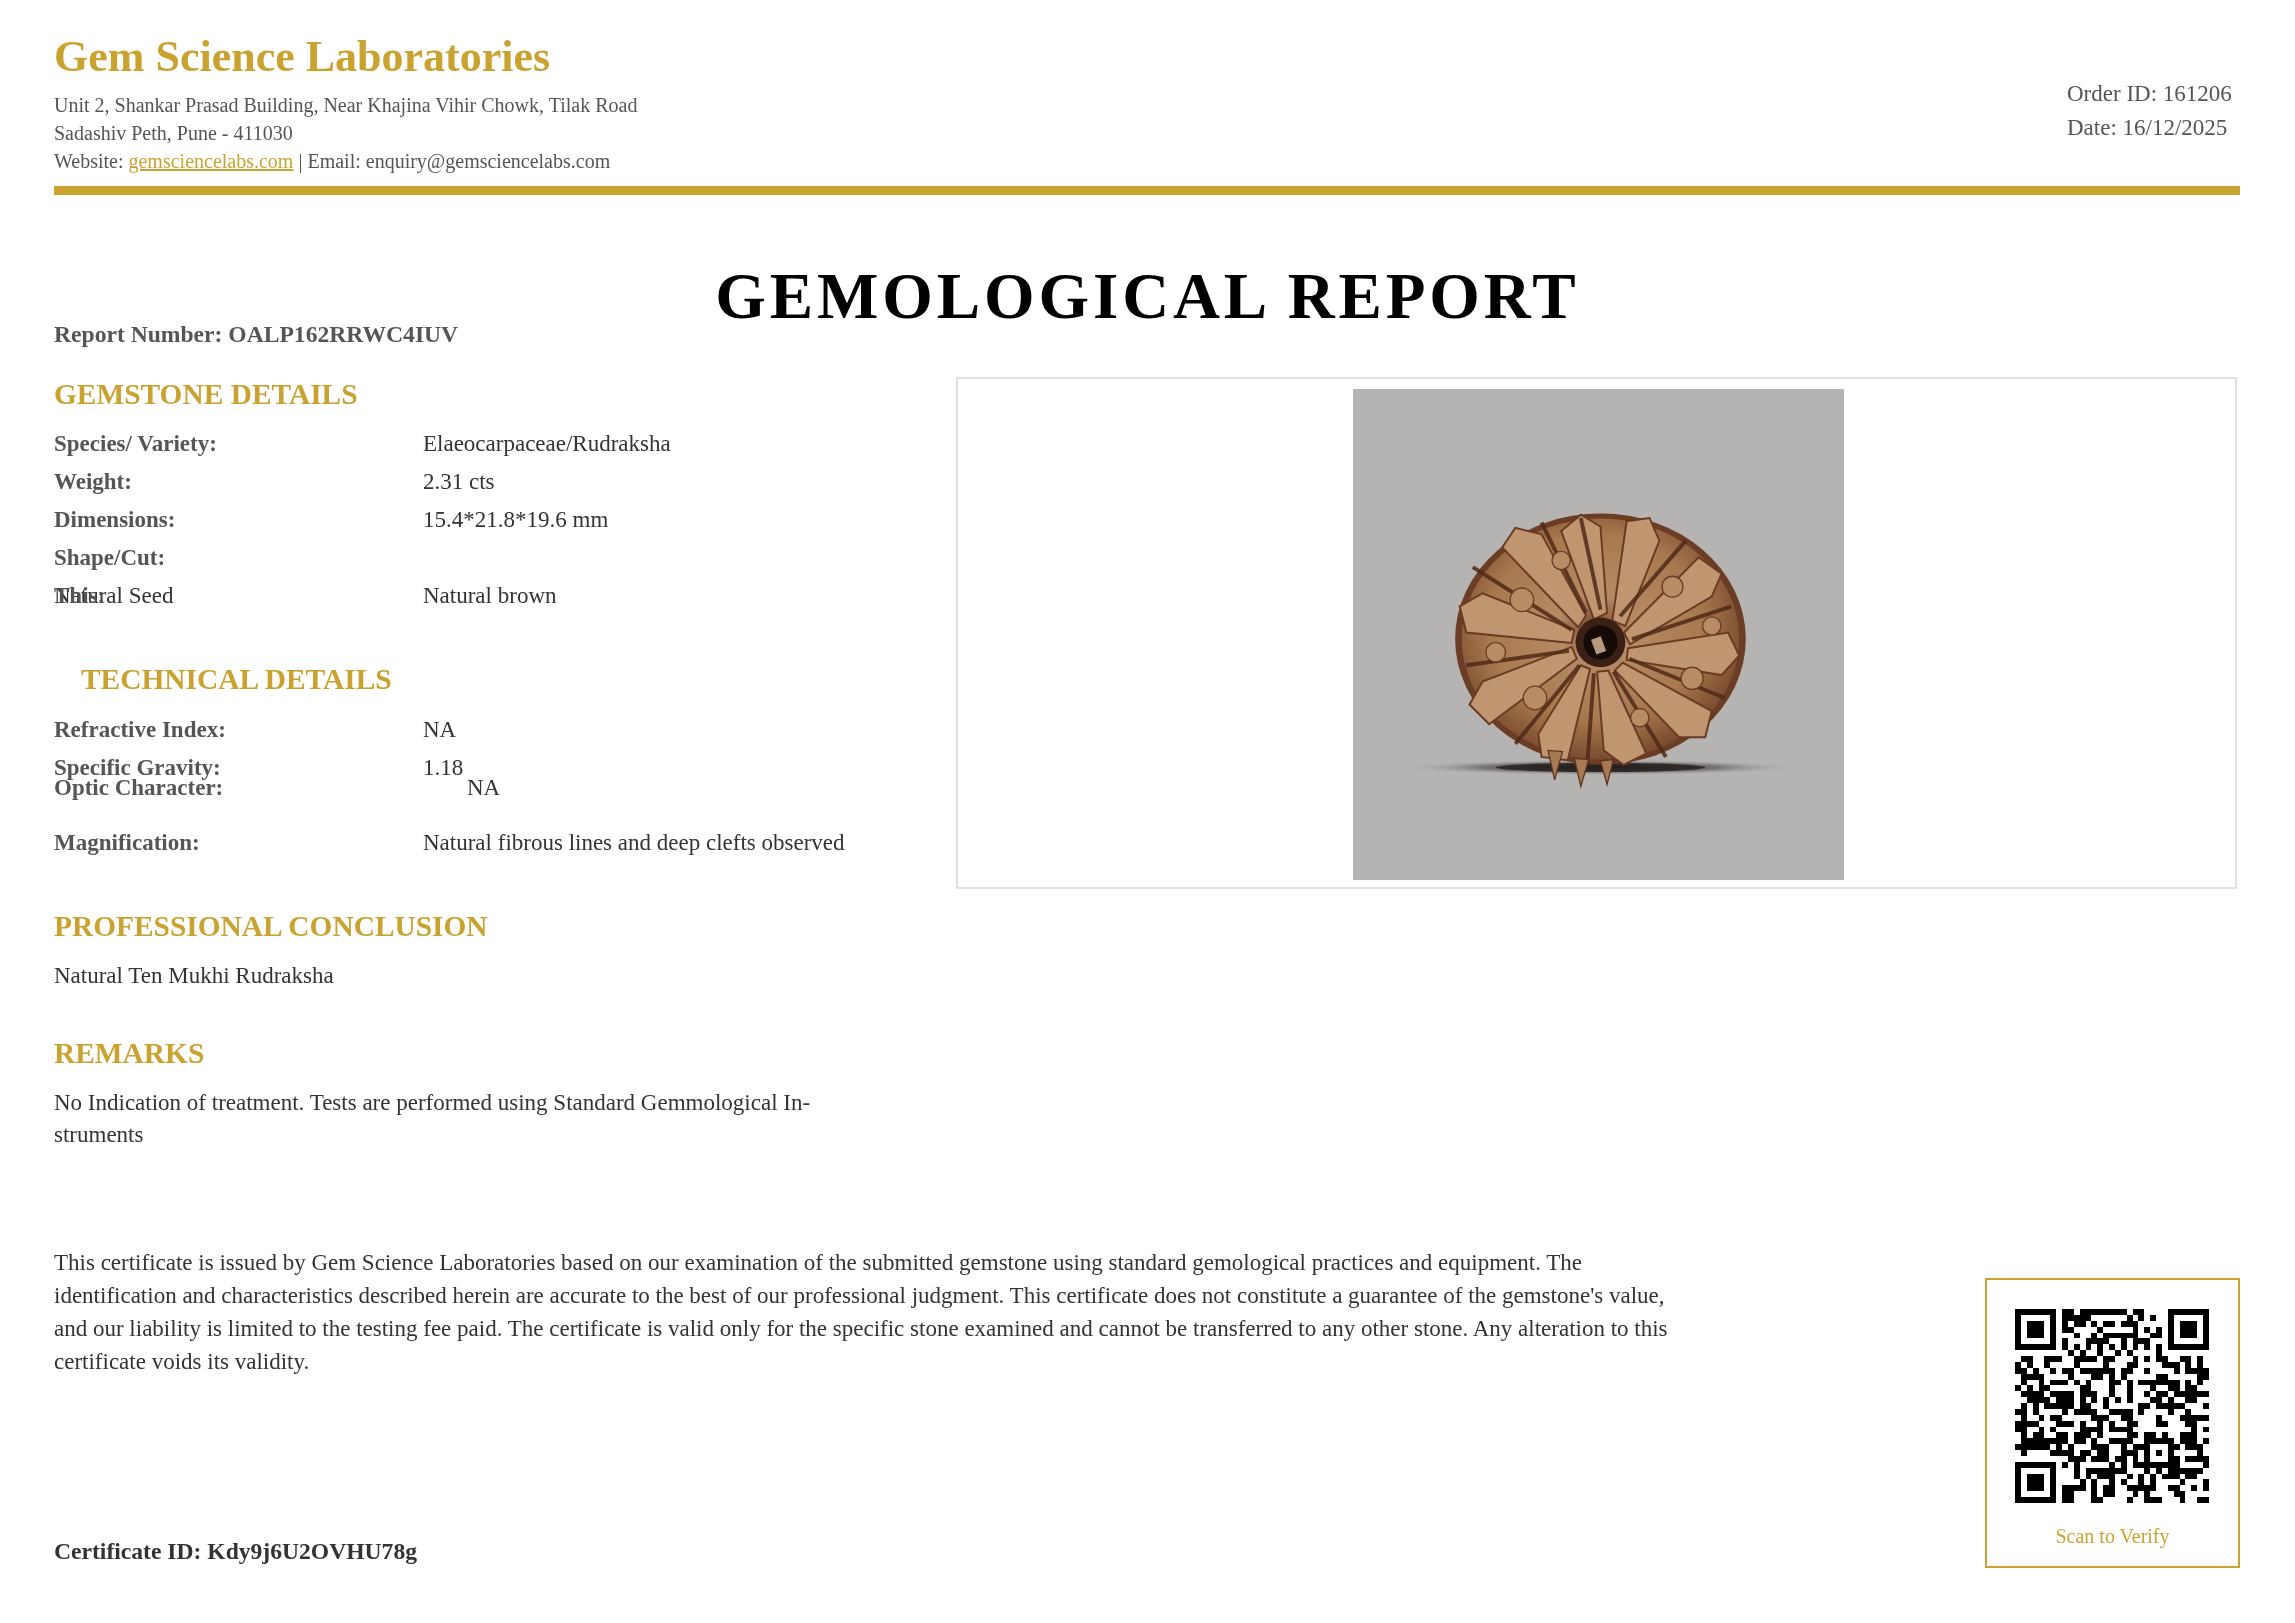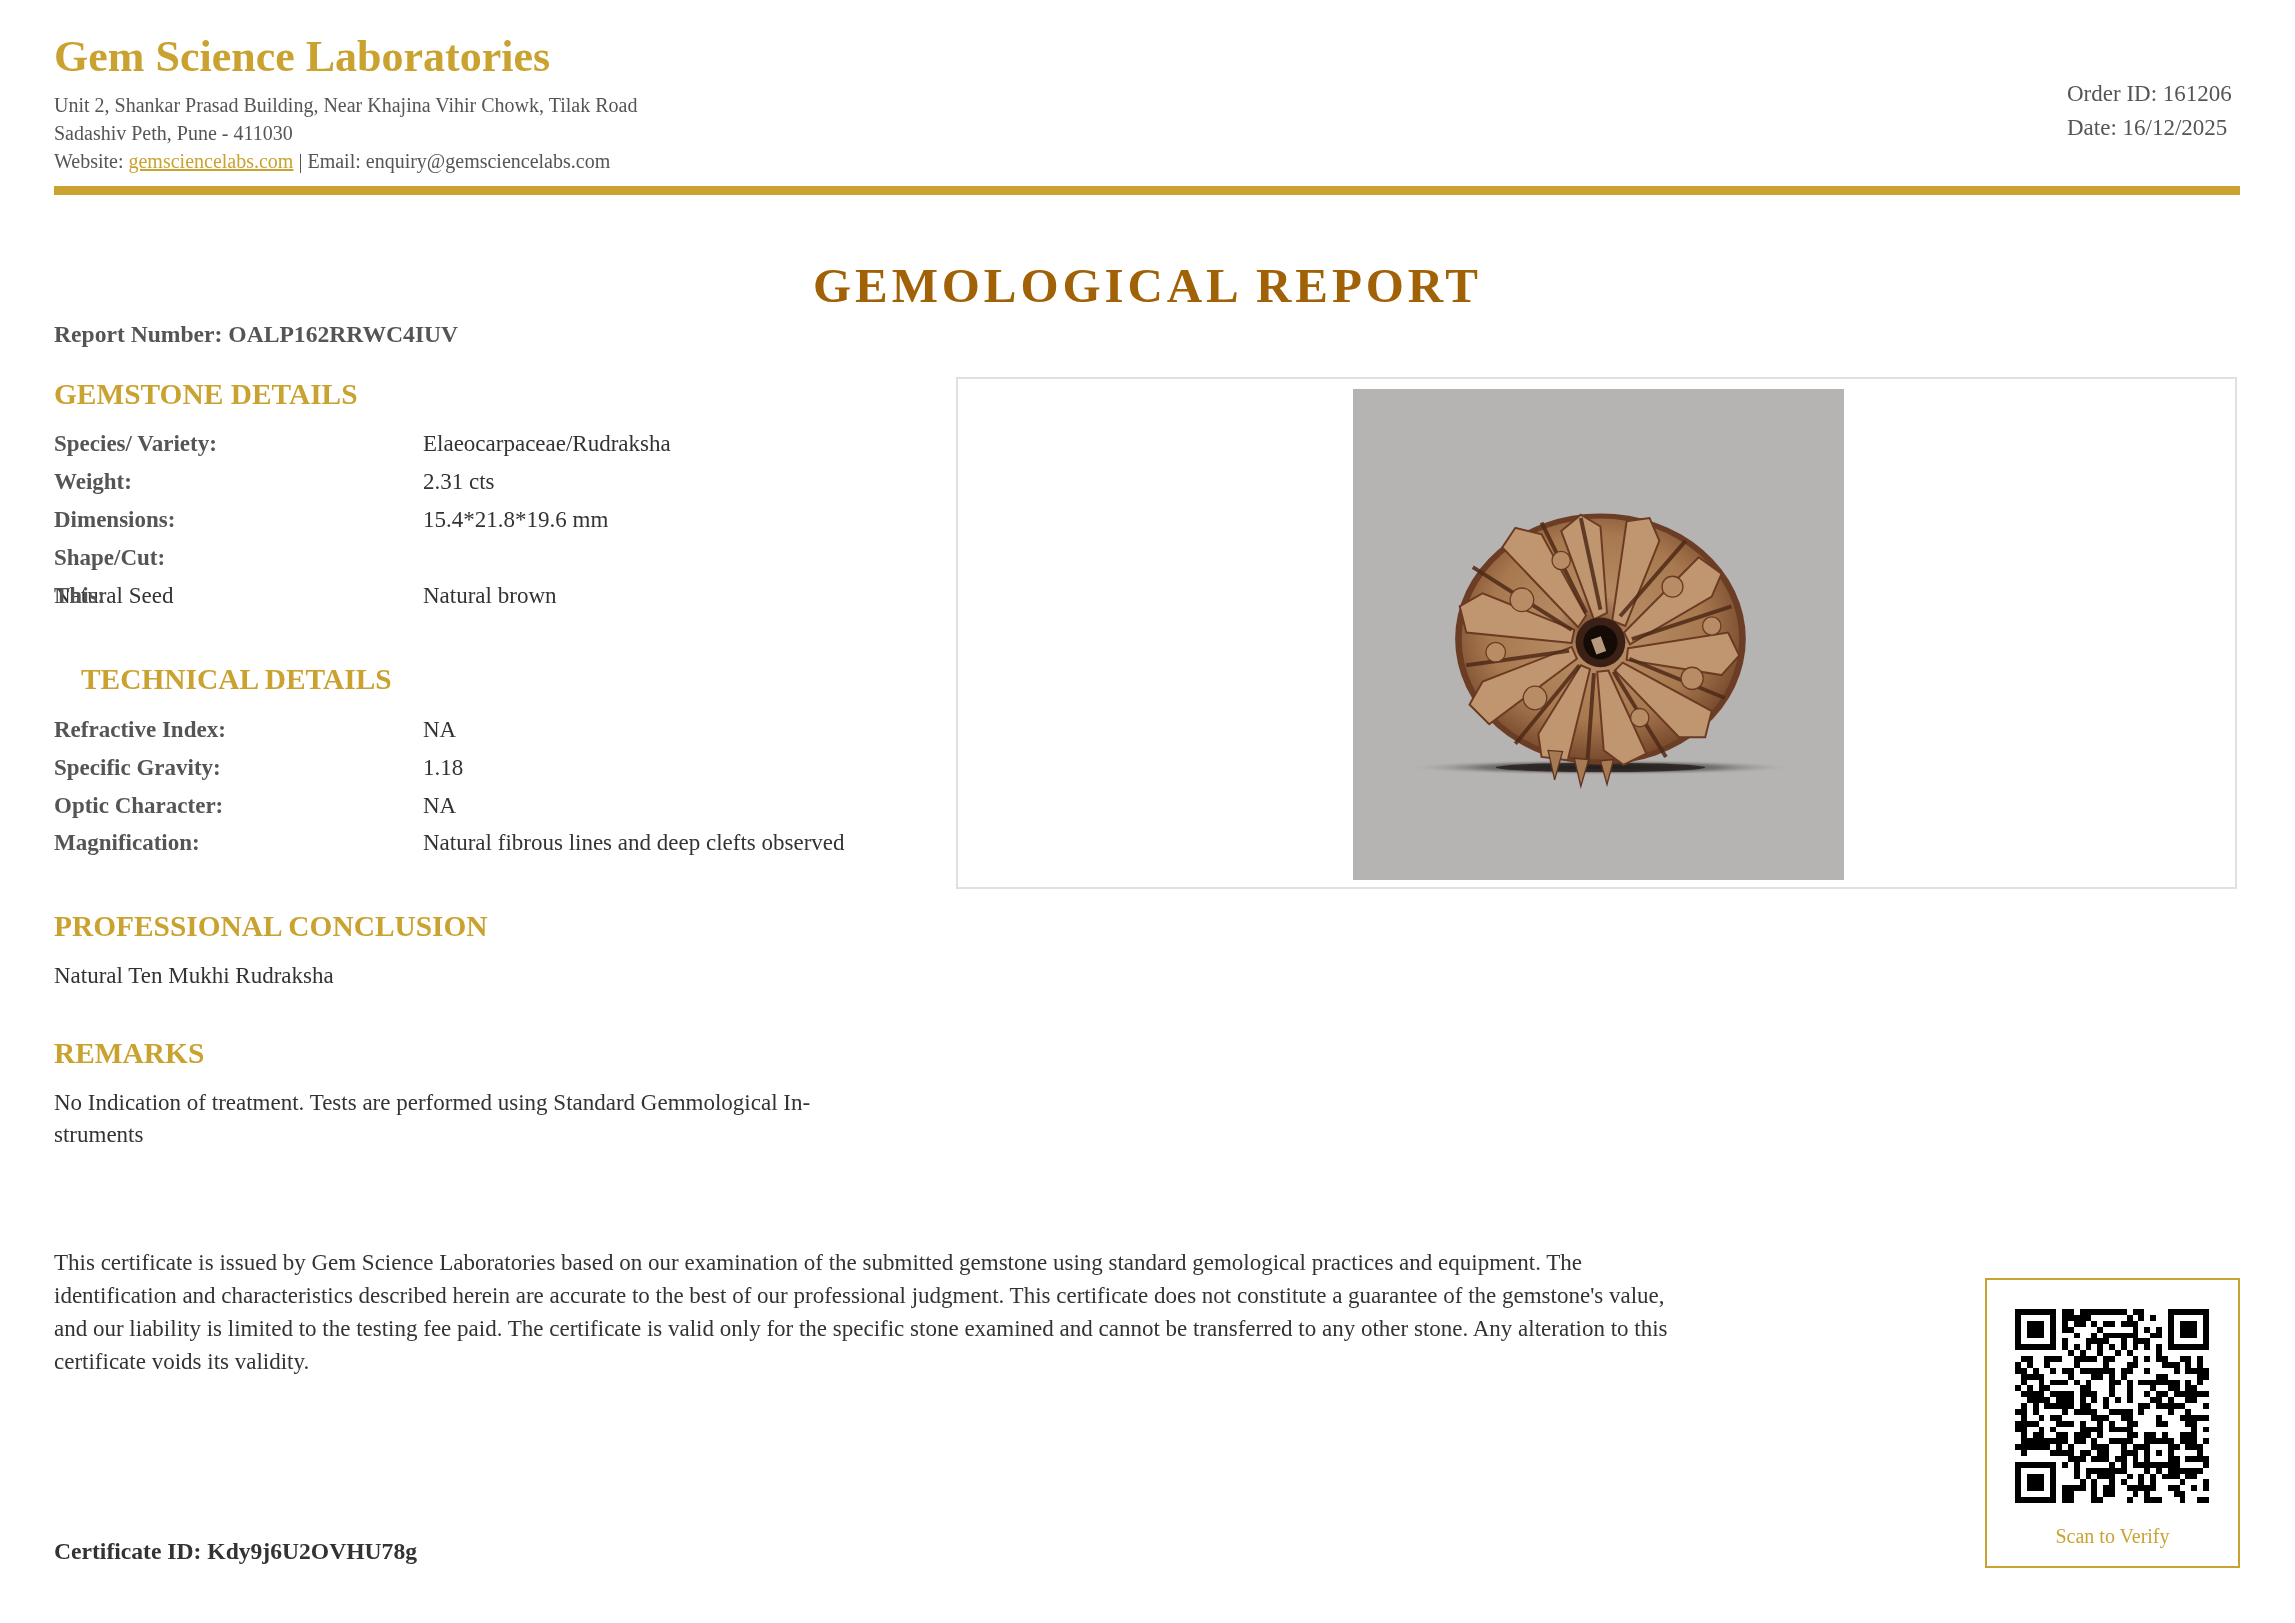--- a/index.html
+++ b/index.html
@@ -34,22 +34,22 @@
     right: 51px; top: 77px; font-size: 23px; color: #555555; line-height: 34px; text-align: left; width: 177px;
   }
   .gold-rule {
     left: 54px; top: 186px; width: 2186px; height: 8.5px; background: #c9a22f;
   }
 
   
   .report-title {
     left: 0; width: 2295px; top: 257px;
     text-align: center;
-    font-size: 49px; font-weight: bold; letter-spacing: 3.9px;
-    color: #a16207; line-height: 1.2; white-space: nowrap;
+    font-size: 65px; font-weight: bold; letter-spacing: 3.9px;
+    color: #000000; line-height: 1.2; white-space: nowrap;
   }
   .report-number {
     left: 54px; top: 321px; font-size: 23.6px; font-weight: bold; color: #555555; white-space: nowrap;
   }
 
   
   .section-heading {
     left: 54px; font-size: 29.4px; font-weight: bold; color: #c9a22f; white-space: nowrap; line-height: 1;
   }
   .detail-row {
@@ -138,21 +138,21 @@
 
 <div class="abs section-heading" style="top:665px;margin-left:27px;">TECHNICAL DETAILS</div>
 <div class="abs detail-row" style="top:711px;">
   <span class="detail-label">Refractive Index:</span>
   <span class="detail-value">NA</span>
 </div>
 <div class="abs detail-row" style="top:749px;">
   <span class="detail-label">Specific Gravity:</span>
   <span class="detail-value">1.18</span>
 </div>
-<div class="abs detail-row" style="top:787px;">
+<div class="abs detail-row" style="top:769px;gap:44px;">
   <span class="detail-label">Optic Character:</span>
   <span class="detail-value">NA</span>
 </div>
 <div class="abs detail-row" style="top:824px;">
   <span class="detail-label">Magnification:</span>
   <span class="detail-value">Natural fibrous lines and deep clefts observed</span>
 </div>
 
 <div class="abs section-heading" style="top:912px;">PROFESSIONAL CONCLUSION</div>
 <div class="abs para" style="top:960px;">Natural Ten Mukhi Rudraksha</div>

